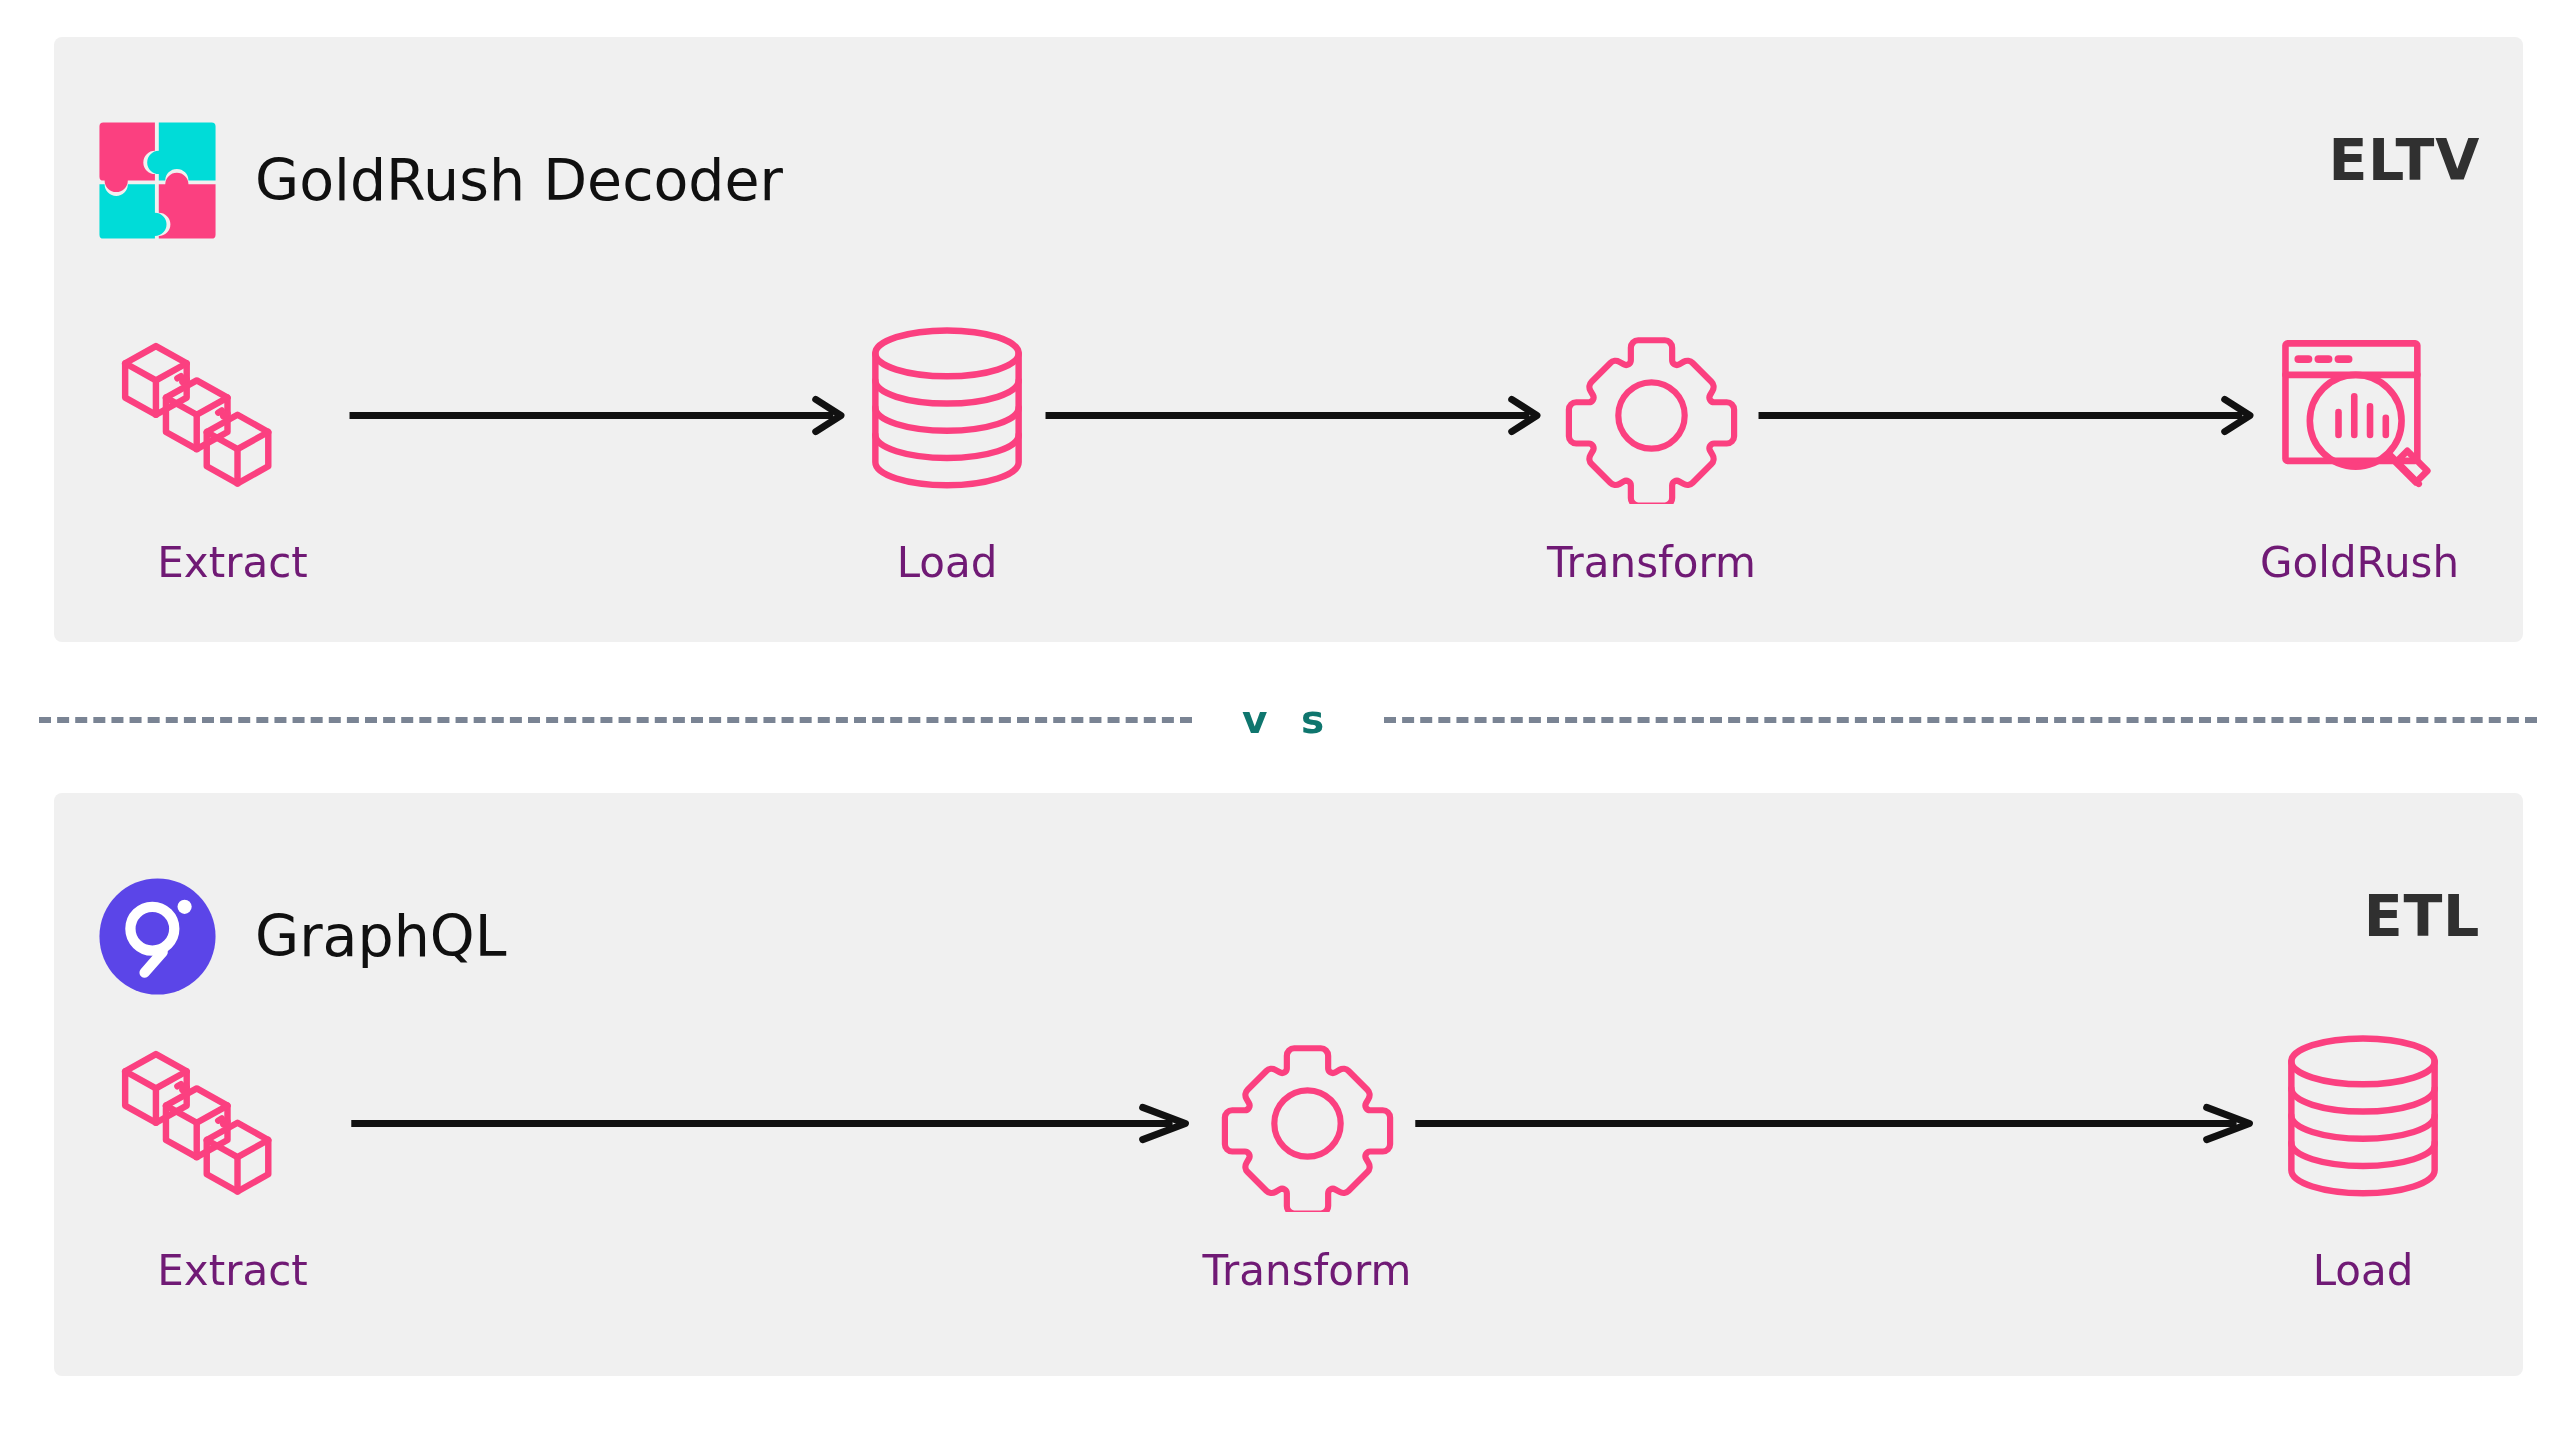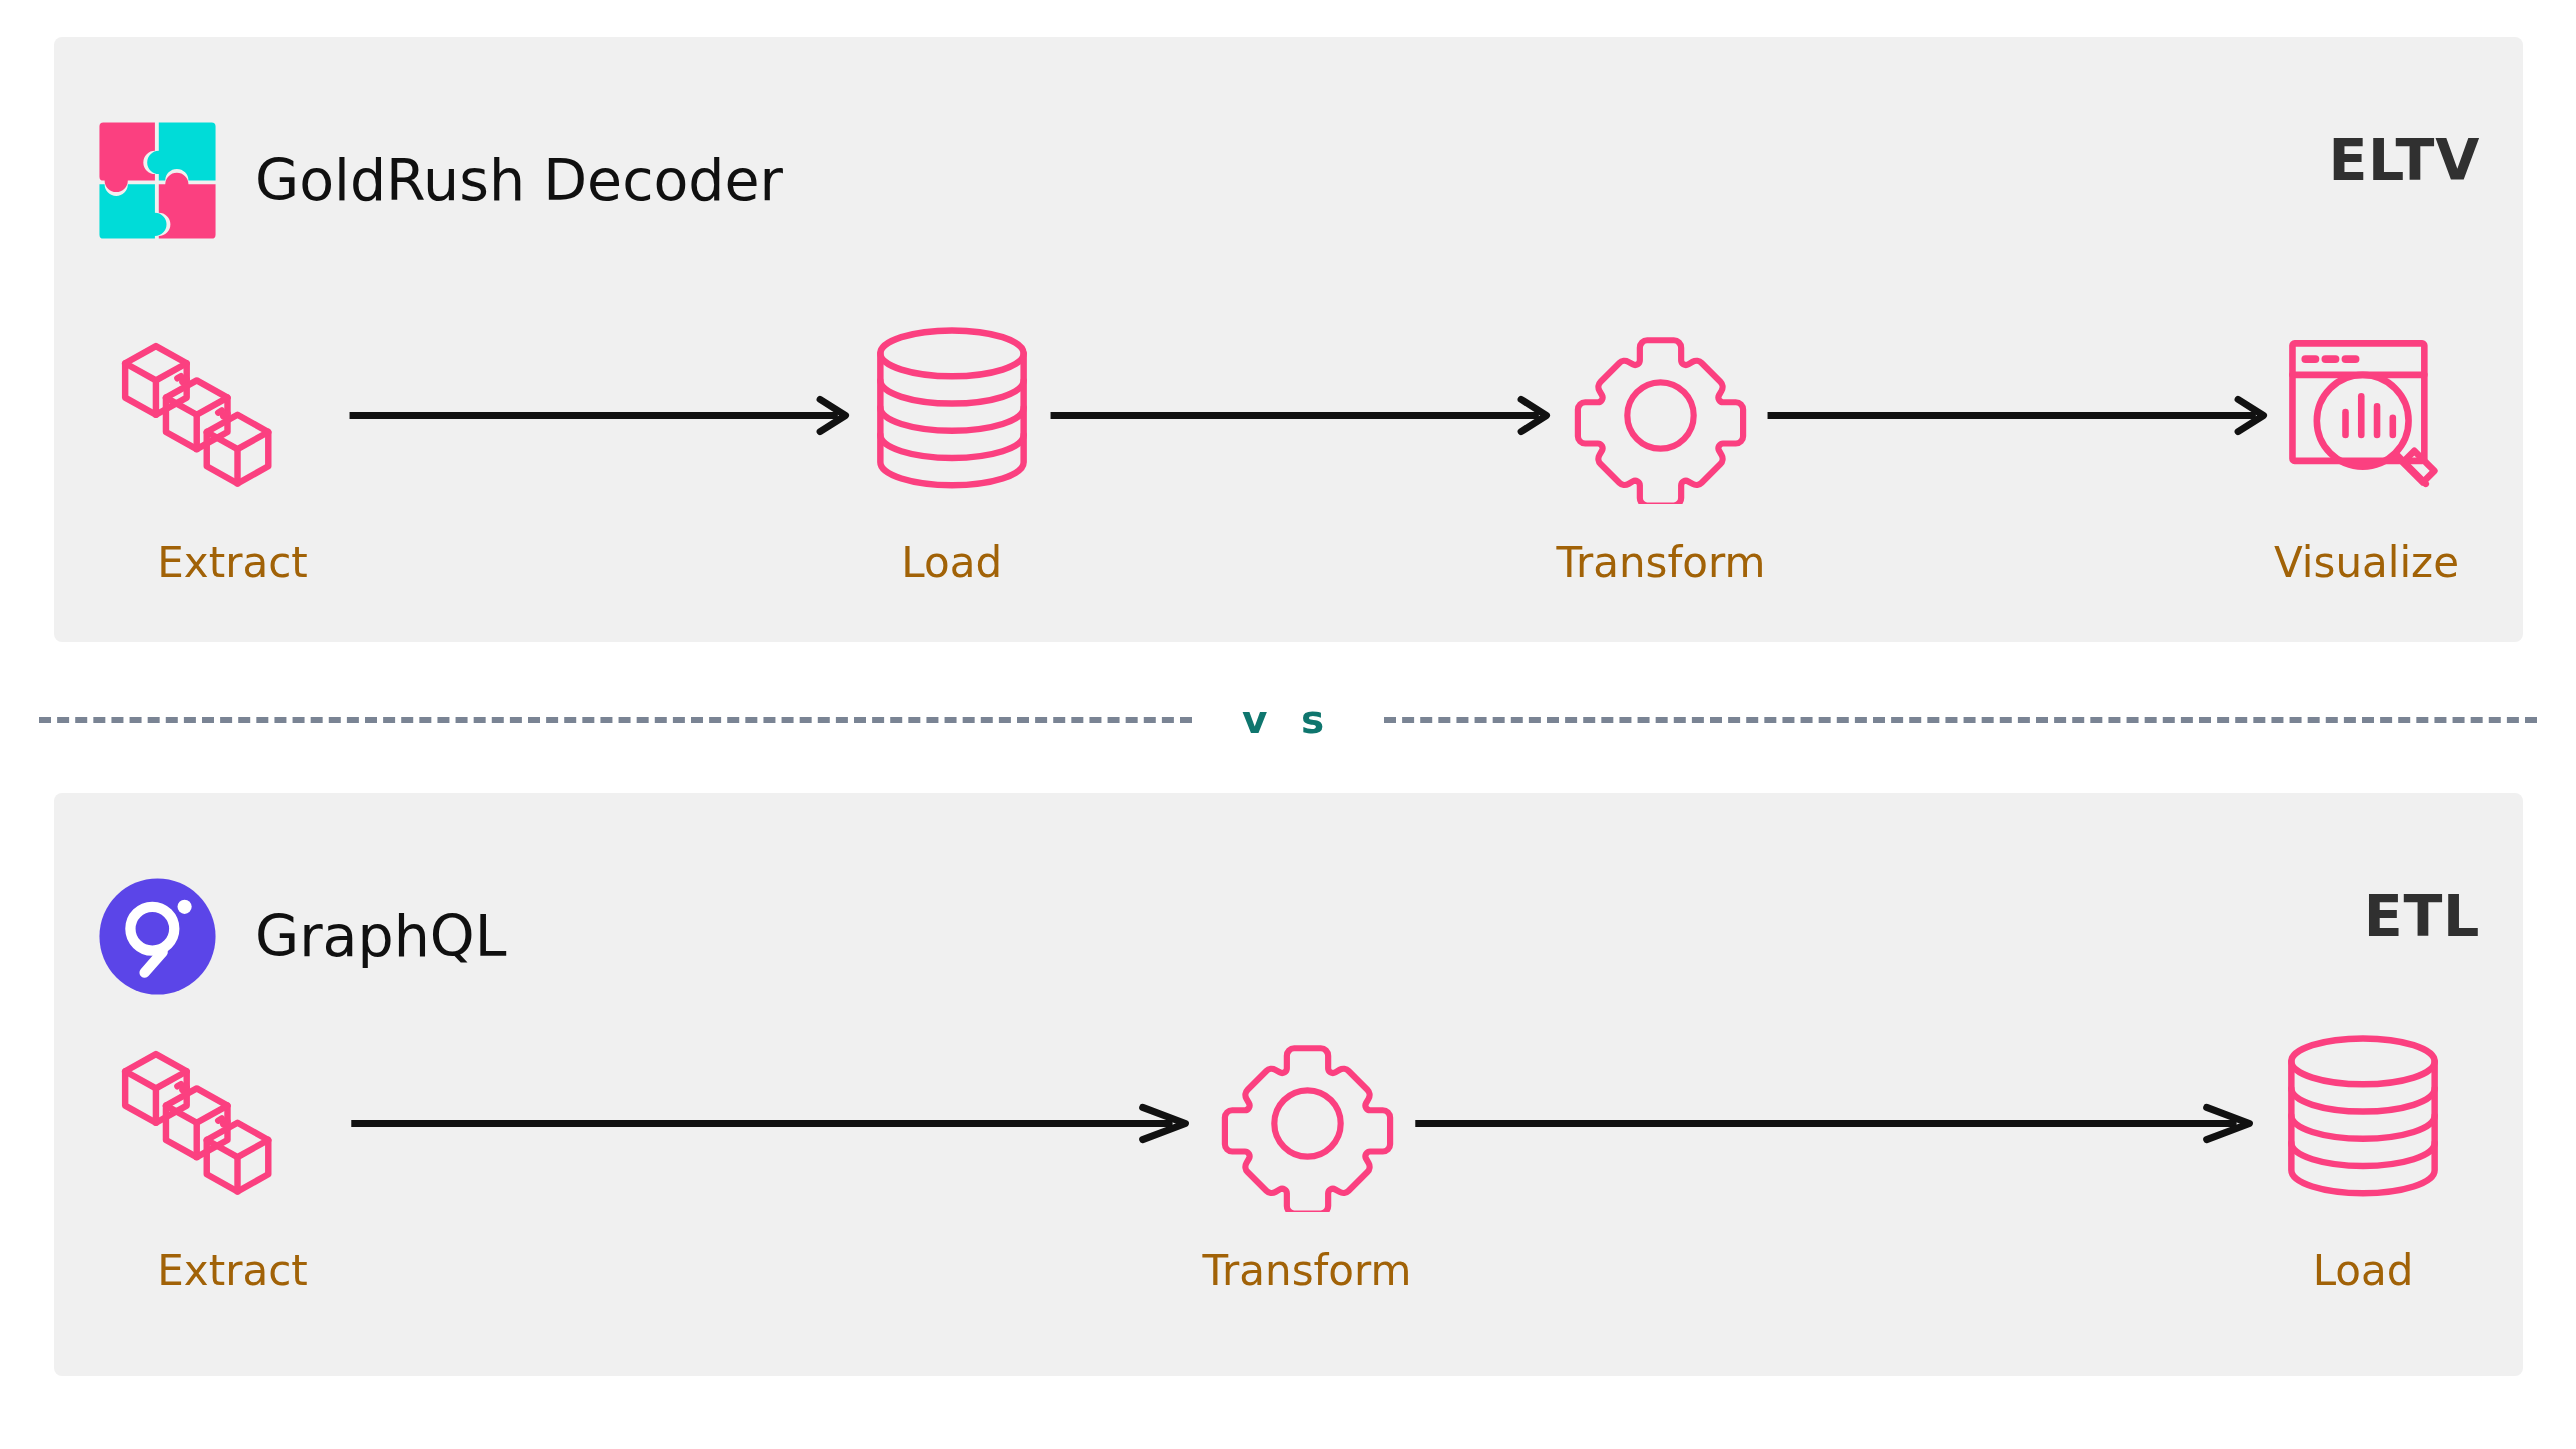--- a/index.html
+++ b/index.html
@@ -97,21 +97,21 @@
   .step-icon {
     height: 200px;
     display: flex;
     align-items: center;
     justify-content: center;
   }
   .step-icon svg { display: block; }
   .step-label {
     margin-top: 27px;
     font-size: 42px;
-    color: #a16207;
+    color: #701a75;
     white-space: nowrap;
     line-height: 1;
   }
 
   .arrow {
     flex: 1 1 auto;
     height: 200px;
     display: flex;
     align-items: center;
     justify-content: center;
@@ -257,21 +257,21 @@
             <line x1="45" y1="21" x2="52" y2="21" stroke-width="5.5"></line>
             <circle cx="57" cy="64" r="32"></circle>
             <line x1="45" y1="74" x2="45" y2="58"></line>
             <line x1="56" y1="74" x2="56" y2="47"></line>
             <line x1="67" y1="74" x2="67" y2="54"></line>
             <line x1="78" y1="74" x2="78" y2="62"></line>
             <line x1="80.5" y1="87.5" x2="101" y2="108"></line>
             <path d="M93 85 l14 14 -8 8 -14 -14 Z"></path>
           </svg>
         </div>
-        <div class="step-label">Visualize</div>
+        <div class="step-label">GoldRush</div>
       </div>
 
     </div>
   </div>
 
   <div class="divider">
     <div class="dash-line"></div>
     <div class="vs-text">v s</div>
     <div class="dash-line"></div>
   </div>

